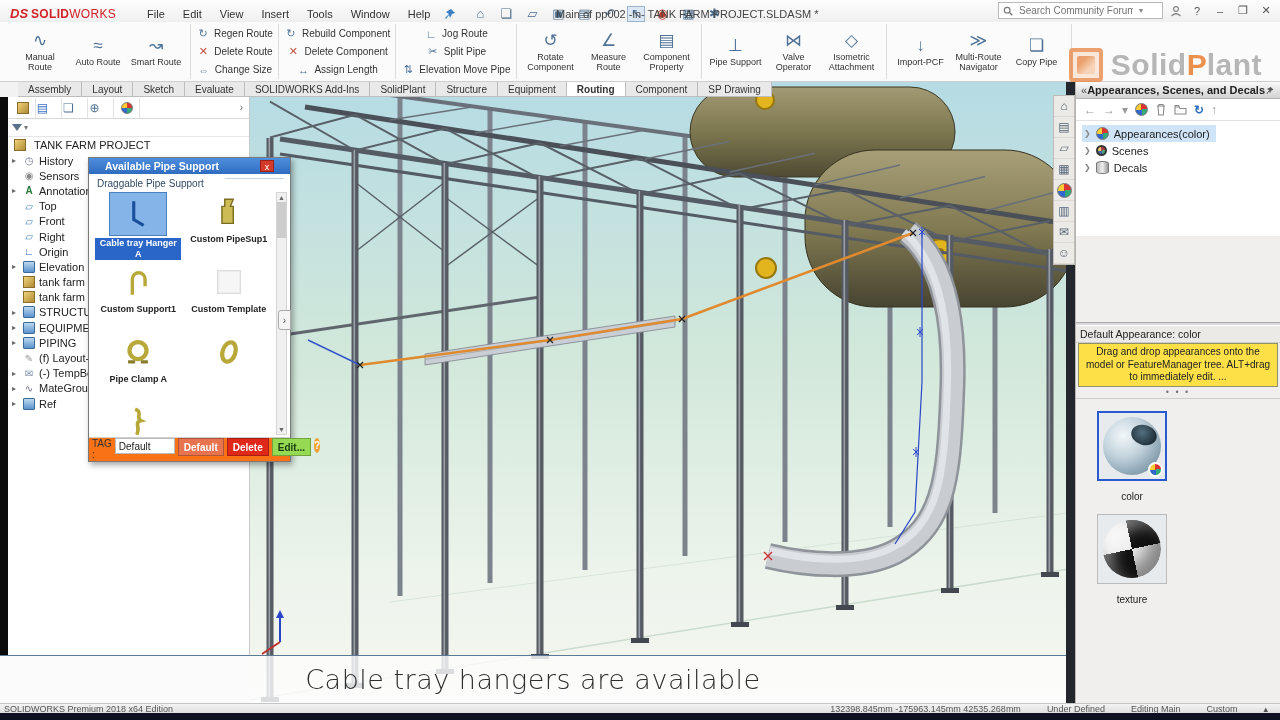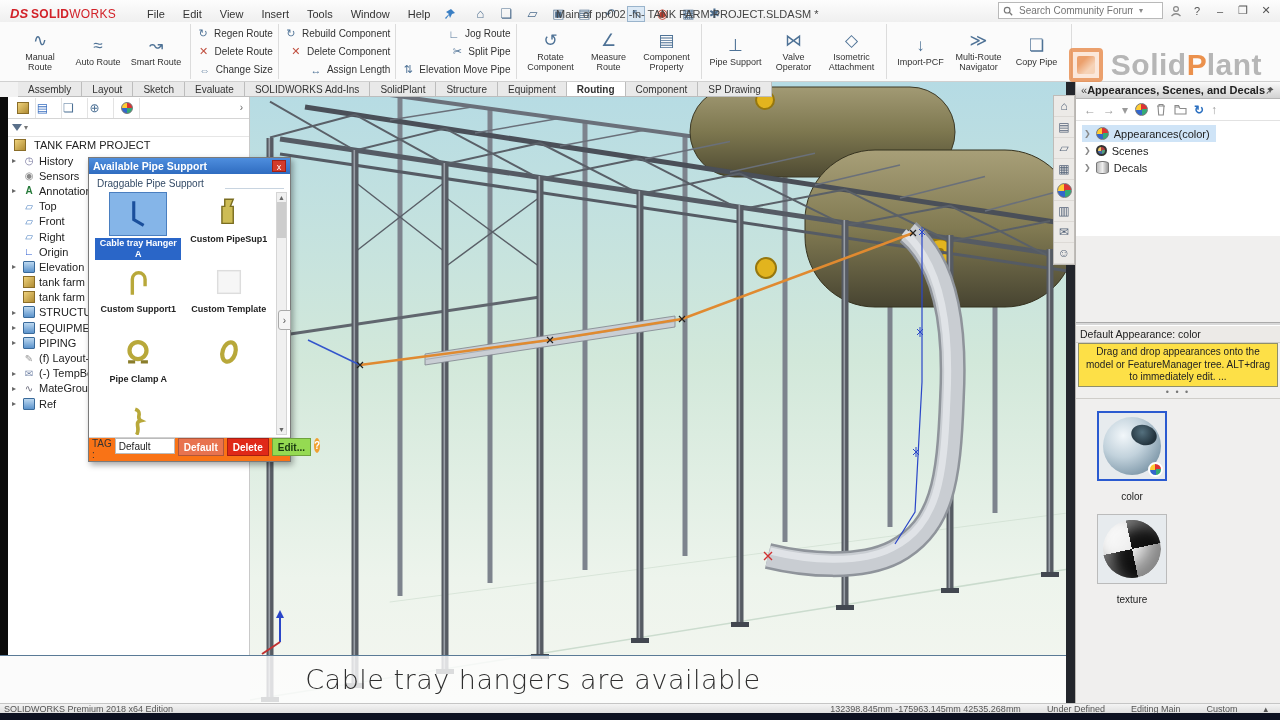--- a/index.html
+++ b/index.html
@@ -22,21 +22,21 @@
   .doc-title{position:absolute;left:50%;transform:translateX(-32%);font-size:11px;color:#444;white-space:nowrap;}
   .tb-right{position:absolute;right:6px;top:2px;display:flex;align-items:center;gap:7px;}
   .searchbox{display:flex;align-items:center;border:1px solid #b9b9b9;background:#fff;height:17px;width:165px;padding:4px 4px;gap:4px;}
   .searchbox input{border:none;outline:none;font-size:10px;color:#666;width:118px;background:transparent;}
   .searchbox .sdrop{font-size:8px;color:#888;}
   .wb{font-size:11px;color:#555;width:16px;text-align:center;}
   .userico{width:12px;height:12px;}
   
   .ribbon{position:absolute;left:0;top:22px;width:1280px;height:60px;background:#fbfbfb;border-bottom:1px solid #d0d0d0;display:flex;align-items:stretch;padding:2px 0 2px 6px;}
   .rgroup{display:flex;align-items:center;padding:0 5px;border-right:1px solid #dcdcdc;}
-  .rgroup.cols{flex-direction:column;align-items:flex-end;justify-content:center;gap:1px;}
+  .rgroup.cols{flex-direction:column;align-items:center;justify-content:center;gap:1px;}
   .bigbtn{display:flex;flex-direction:column;align-items:center;justify-content:flex-start;width:58px;padding:2px 1px;text-align:center;}
   .bigbtn .gi{font-size:17px;color:#4e7296;height:20px;line-height:20px;}
   .bigbtn .lbl{font-size:9px;color:#333;line-height:1.15;margin-top:1px;}
   .smallbtn{display:flex;align-items:center;gap:4px;height:17px;}
   .smallbtn .gi{font-size:11px;color:#4e7296;width:14px;text-align:center;}
   .smallbtn .lbl{font-size:10px;color:#333;white-space:nowrap;}
   .gi[data-icon="delete-route-icon"],.gi[data-icon="delete-component-icon"]{color:#c05040;}
   
   .splogo{position:absolute;right:18px;top:26px;display:flex;align-items:center;gap:8px;opacity:.8;}
   .splogo .box{width:34px;height:34px;border:4px solid #e88a4a;border-radius:4px;background:#fbe3d2;position:relative;}
@@ -108,24 +108,24 @@
   .thumb{width:70px;height:70px;background:#e7ebee;border:1px solid #bbb;position:relative;display:flex;align-items:center;justify-content:center;}
   .thumb[data-selected="true"]{border:2px solid #2a5ad0;}
   .sphere{width:58px;height:58px;border-radius:50%;background:radial-gradient(circle at 35% 32%,#f2f7fa,#c2d2dc 40%,#8aa2b2 72%,#5f7886);position:relative;}
   .sphere .hole{position:absolute;right:4px;top:8px;width:26px;height:20px;border-radius:50%;background:radial-gradient(circle at 40% 40%,#54707e,#22323c 70%);transform:rotate(18deg);}
   .thumb .badge{position:absolute;right:2px;bottom:2px;width:15px;height:15px;border-radius:50%;background:conic-gradient(#d33 0 25%,#3a7 0 50%,#36c 0 75%,#fc3 0);border:2px solid #fff;}
   .checker{width:58px;height:58px;border-radius:50%;background:repeating-conic-gradient(#141414 0 25%,#f2f2f2 0 50%);background-size:100% 100%;position:relative;overflow:hidden;transform:rotate(-12deg);}
   .checker::after{content:"";position:absolute;inset:0;border-radius:50%;box-shadow:inset -10px -12px 18px rgba(0,0,0,.45),inset 8px 8px 14px rgba(255,255,255,.5);}
   .thumblabel{font-size:10px;color:#222;margin-top:10px;}
   
   .dialog{position:absolute;left:88px;top:157px;width:203px;height:305px;background:#fff;border:1px solid #7a7a7a;box-shadow:2px 3px 6px rgba(0,0,0,.35);z-index:40;}
-  .dlg-title{height:16px;background:linear-gradient(#4e8ede,#2f6cc0);display:flex;align-items:center;padding:0 4px;}
+  .dlg-title{height:16px;background:linear-gradient(#4e8ede,#2f6cc0);display:flex;align-items:center;padding:0 16px;}
   .dlg-title .t{flex:1;font-size:10.5px;font-weight:bold;color:#fff;}
   .dlg-close{width:14px;height:12px;background:#d23b2a;color:#fff;font-size:9px;line-height:12px;text-align:center;border:1px solid #a02015;}
-  .dlg-grp{display:flex;align-items:flex-end;gap:21px;padding:4px 6px 0 8px;}
+  .dlg-grp{display:flex;align-items:flex-start;gap:21px;padding:4px 6px 0 8px;}
   .dlg-grp span{font-size:10px;color:#334a66;white-space:nowrap;}
   .dlg-grp i{flex:1;border-top:1px solid #c8d4e0;height:0;}
   .dlg-list{position:absolute;left:4px;top:34px;right:16px;bottom:26px;overflow:hidden;display:grid;grid-template-columns:1fr 1fr;grid-auto-rows:70px;justify-items:center;}
   .pitem{display:flex;flex-direction:column;align-items:center;width:86px;}
   .pthumb{width:54px;height:40px;display:flex;align-items:center;justify-content:center;}
   .pitem[data-selected="true"] .pthumb{background:#85b5e8;border:1px solid #4a7fc0;width:58px;height:44px;}
   .plabel{font-size:9px;font-weight:bold;color:#222;text-align:center;line-height:1.2;margin-top:2px;}
   .pitem[data-selected="true"] .plabel{background:#2a66c8;color:#fff;padding:0 2px;}
   .dlg-scroll{position:absolute;right:3px;top:34px;width:11px;bottom:26px;background:#f0f0f0;border:1px solid #d5d5d5;display:flex;flex-direction:column;align-items:center;font-size:7px;color:#666;}
   .dlg-scroll .thumbbar{width:9px;height:36px;background:#cdcdcd;margin-top:1px;}

